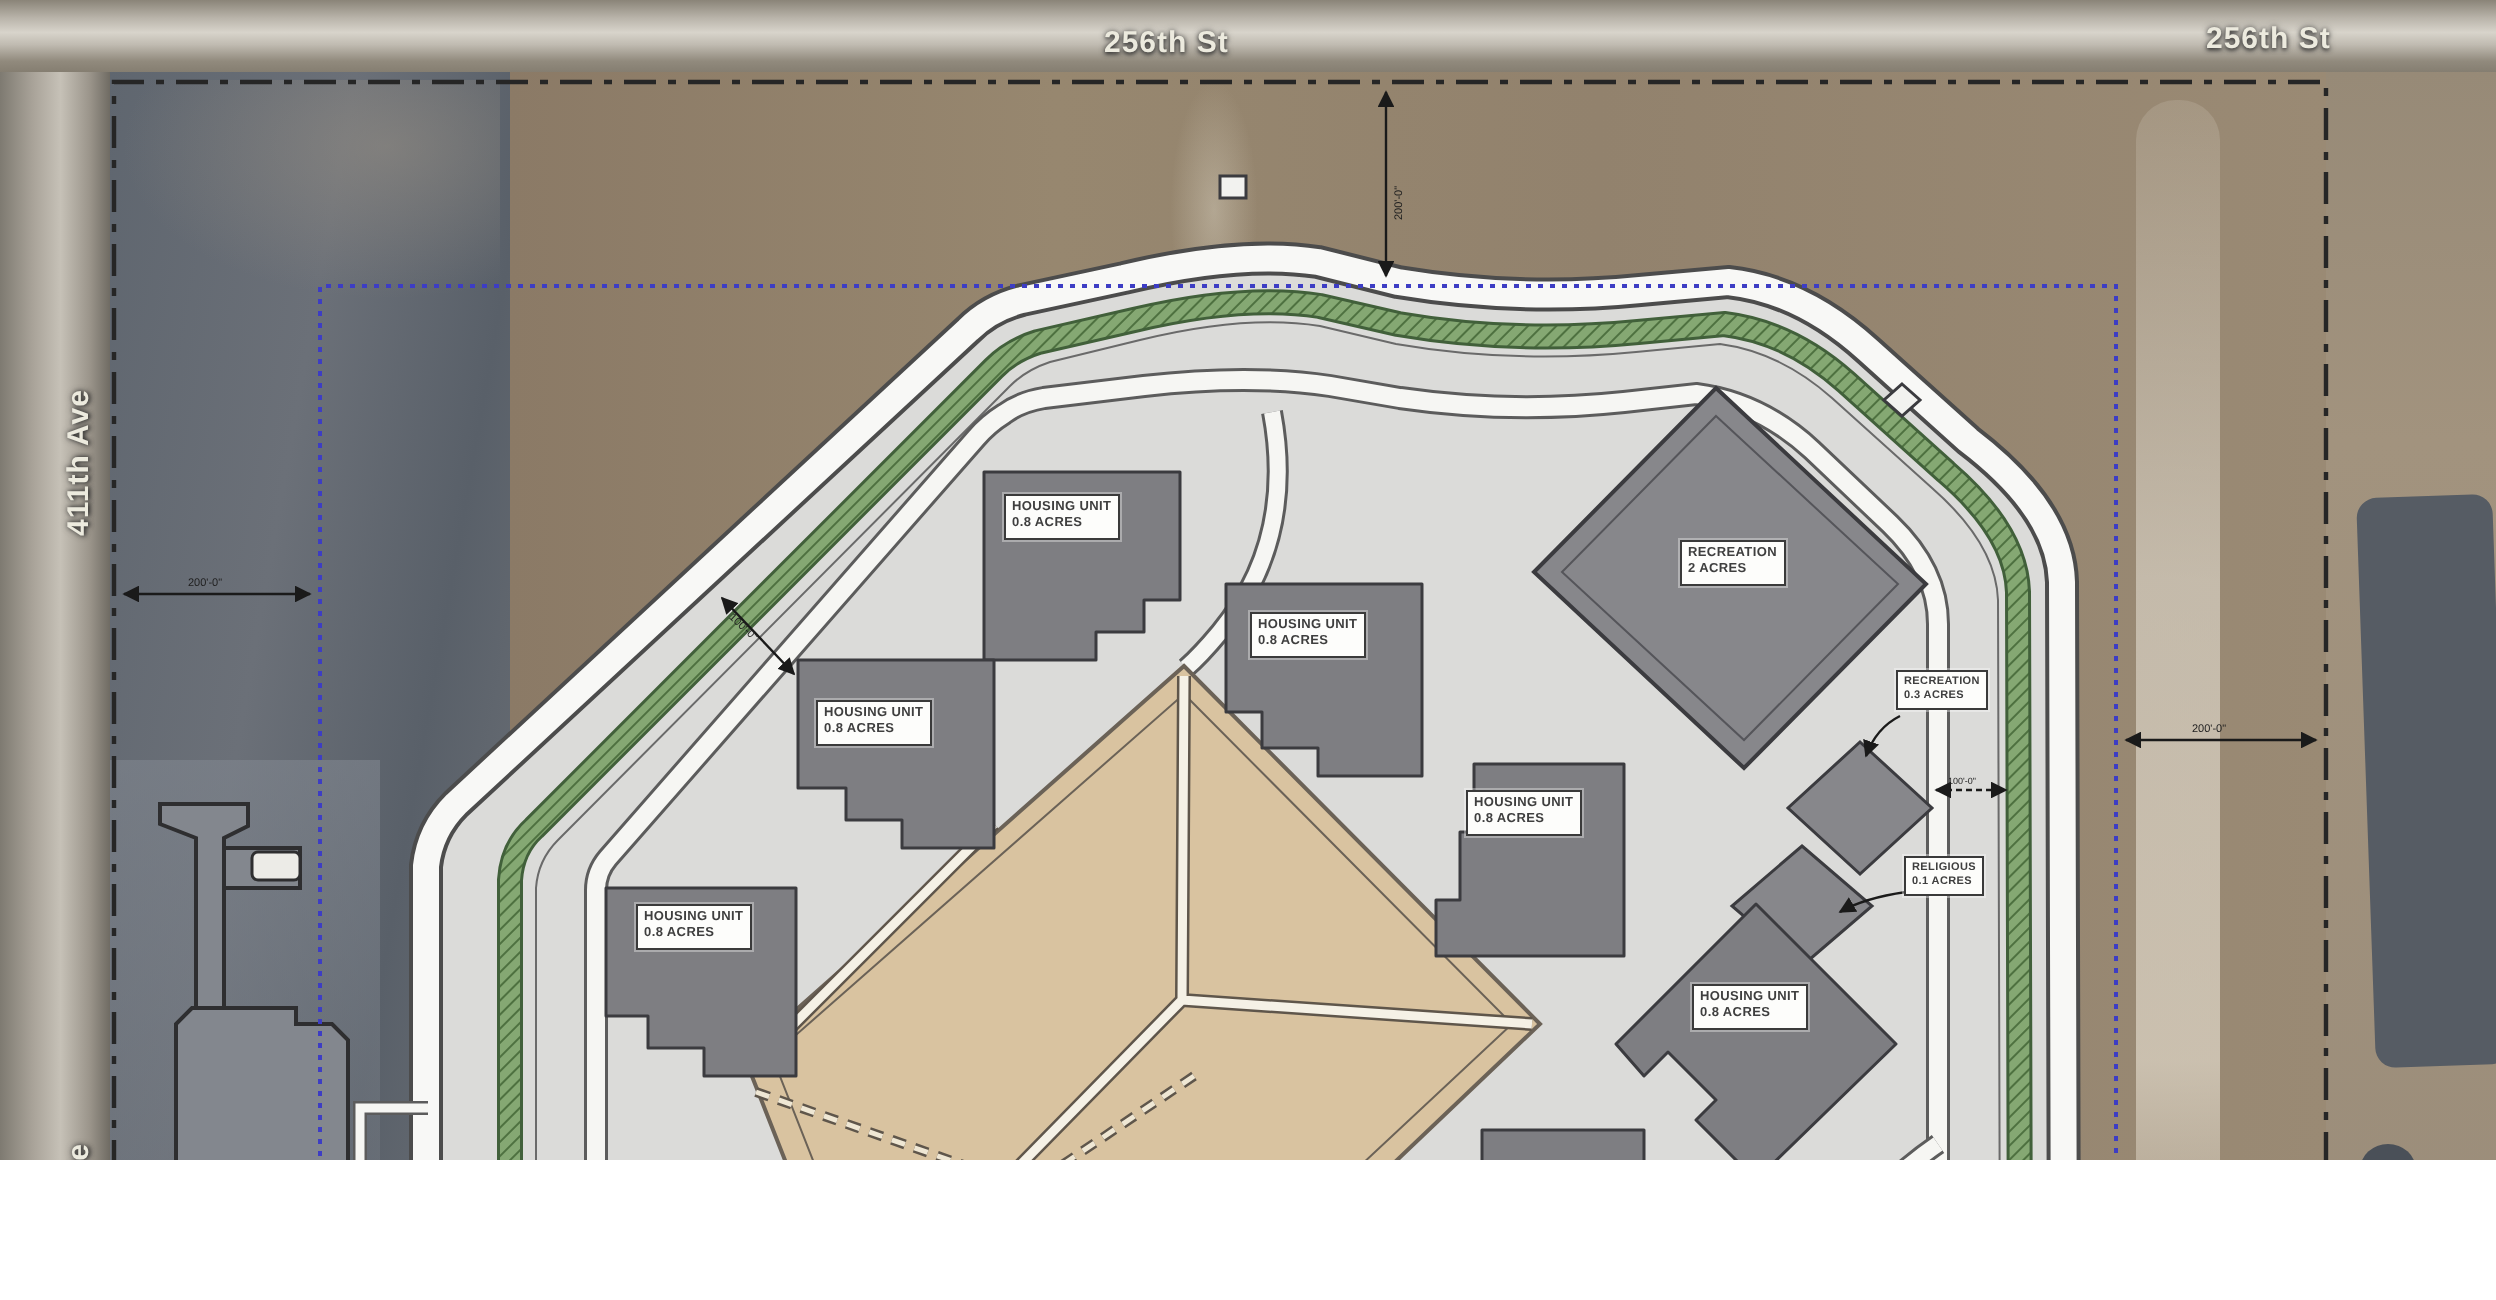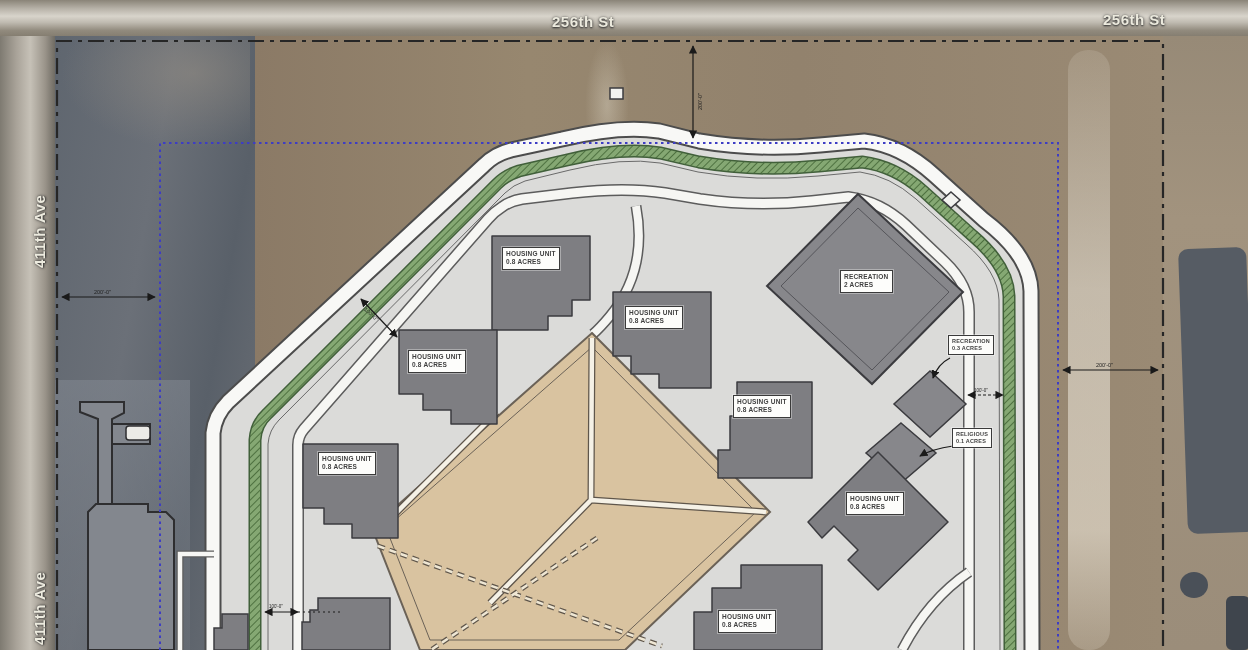--- a/index.html
+++ b/index.html
@@ -1,17 +1,17 @@
 <!DOCTYPE html>
 <html><head>
 <meta charset="utf-8">
 <style>
   html,body { margin:0; padding:0; }
   .stage {
-    position:relative; width:1248px; height:650px; overflow:hidden;
+    position:relative; width:1248px; height:580px; overflow:hidden;
     font-family:"Liberation Sans", sans-serif; background:#15803d;
   }
   .bg { position:absolute; }
   #road-left { left:0; top:0; width:55px; height:650px;
     background:linear-gradient(90deg,#7e7a71,#a9a399 30%,#c6c1b7 55%,#9a948a 82%,#6f6b63); }
   #road-top { left:0; top:0; width:1248px; height:36px;
     background:linear-gradient(180deg,#8a8478 0%,#b9b4aa 25%,#d8d4cb 45%,#c0bbb1 62%,#918a7d 85%,#857e71 100%); }
   #field-left { left:55px; top:36px; width:200px; height:614px;
     background:linear-gradient(100deg,#5f666f 0%,#6b7078 40%,#596069 70%,#6d7177 100%); }
   #field-left-p1 { left:60px; top:40px; width:190px; height:110px;

